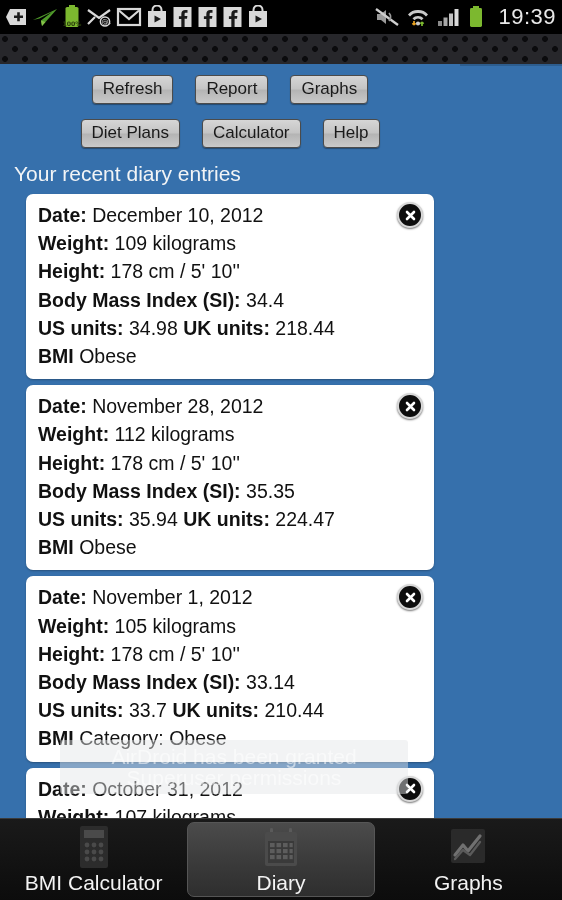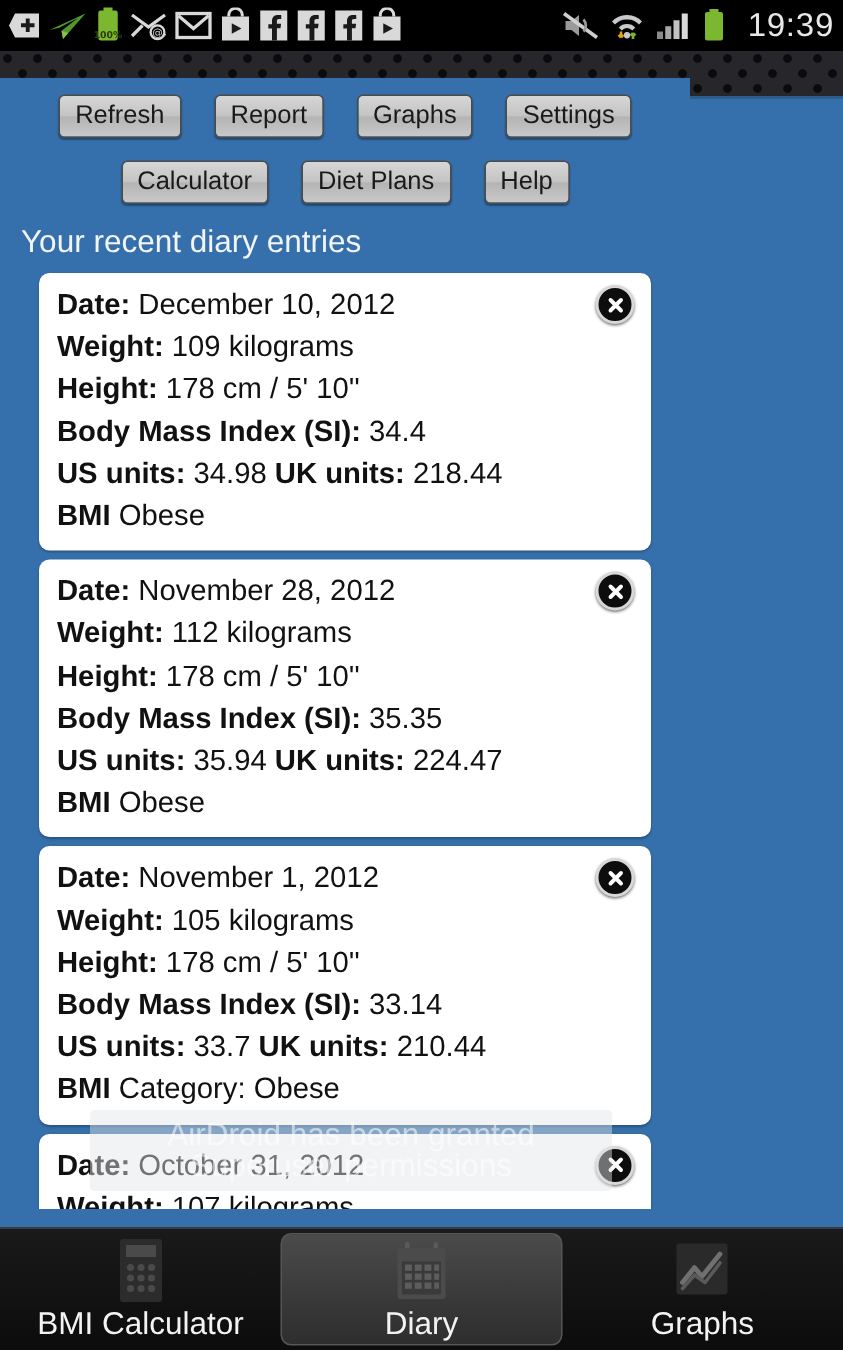--- a/index.html
+++ b/index.html
@@ -61,21 +61,21 @@
       radial-gradient(circle at 5px 5px, #0b0b0d 2.6px, rgba(0,0,0,0) 3.2px),
       radial-gradient(circle at 15px 15px, #0b0b0d 2.6px, rgba(0,0,0,0) 3.2px);
     background-size: 20px 20px, 20px 20px;
     border-bottom: 2px solid #1b3category;
     border-bottom: 2px solid #2d5d8e;
   }
 
   
   #main {
     position: absolute;
-    top: 52px; left: 0;
+    top: 64px; left: 0;
     width: 460px;
     height: 754px;
     background: #3670ac;
     overflow: hidden;
   }
 
   .btn-row {
     display: flex;
     justify-content: center;
     align-items: center;
@@ -305,25 +305,24 @@
   </div>
 
   <div id="texture"></div>
 
   <div id="main">
 
     <div class="btn-row" id="row1">
         <button class="gbtn">Refresh</button>
         <button class="gbtn">Report</button>
         <button class="gbtn">Graphs</button>
-        <button class="gbtn">Settings</button>
       </div>
     <div class="btn-row" id="row2">
+        <button class="gbtn">Diet Plans</button>
         <button class="gbtn">Calculator</button>
-        <button class="gbtn">Diet Plans</button>
         <button class="gbtn">Help</button>
       </div>
 
     <div id="listTitle">Your recent diary entries</div>
 
     <div id="cards">
         <div class="card">
           <div class="line"><b>Date:</b><span class="v"> December 10, 2012</span></div>
           <div class="line"><b>Weight:</b><span class="v"> 109 kilograms</span></div>
           <div class="line"><b>Height:</b><span class="v"> 178 cm / 5' 10''</span></div>

